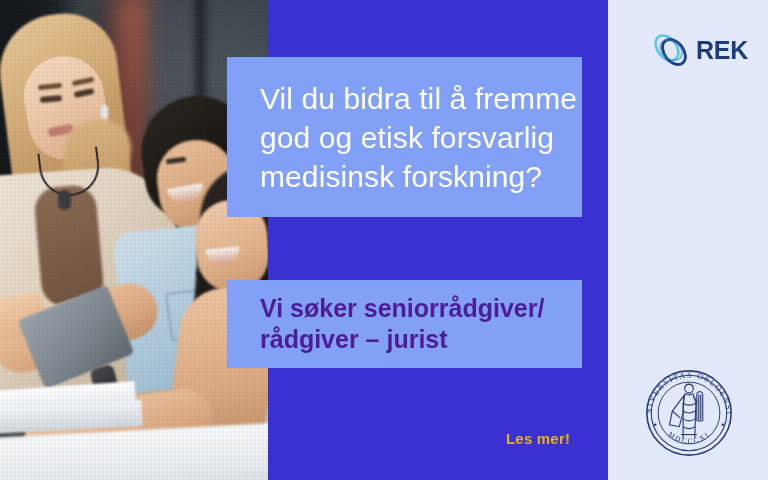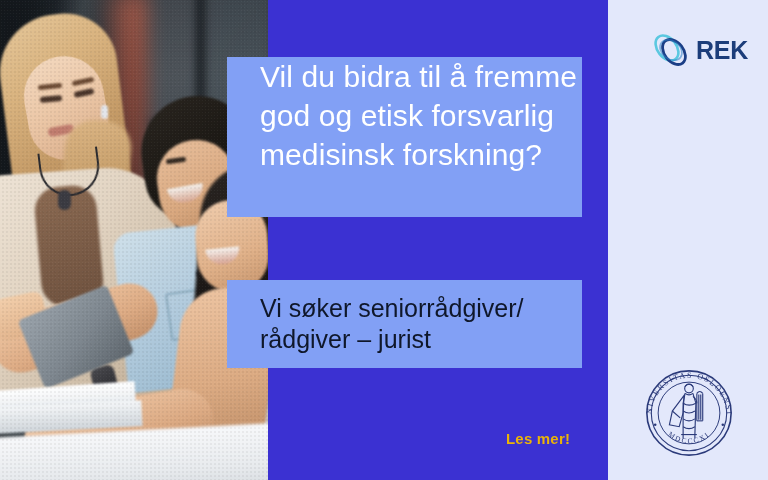--- a/index.html
+++ b/index.html
@@ -363,21 +363,21 @@
 
   
   .headline-box {
     position: absolute;
     left: 227px;
     top: 57px;
     width: 355px;
     height: 160px;
     background: #82A0F5;
     display: flex;
-    align-items: flex-start;
+    align-items: center;
   }
   .headline-text {
     color: #ffffff;
     font-size: 30px;
     line-height: 1.3;
     font-weight: 400;
     padding: 0 0 0 33px;
     letter-spacing: .1px;
     white-space: pre-line;
   }
@@ -386,24 +386,24 @@
     position: absolute;
     left: 227px;
     top: 280px;
     width: 355px;
     height: 88px;
     background: #82A0F5;
     display: flex;
     align-items: center;
   }
   .subhead-text {
-    color: #0f172a;
+    color: #4c1d95;
     font-size: 25px;
     line-height: 1.26;
-    font-weight: 400;
+    font-weight: 700;
     padding: 0 0 0 33px;
     white-space: pre-line;
   }
 
   .cta {
     position: absolute;
     left: 506px;
     top: 430px;
     color: #eab308;
     font-size: 15px;

